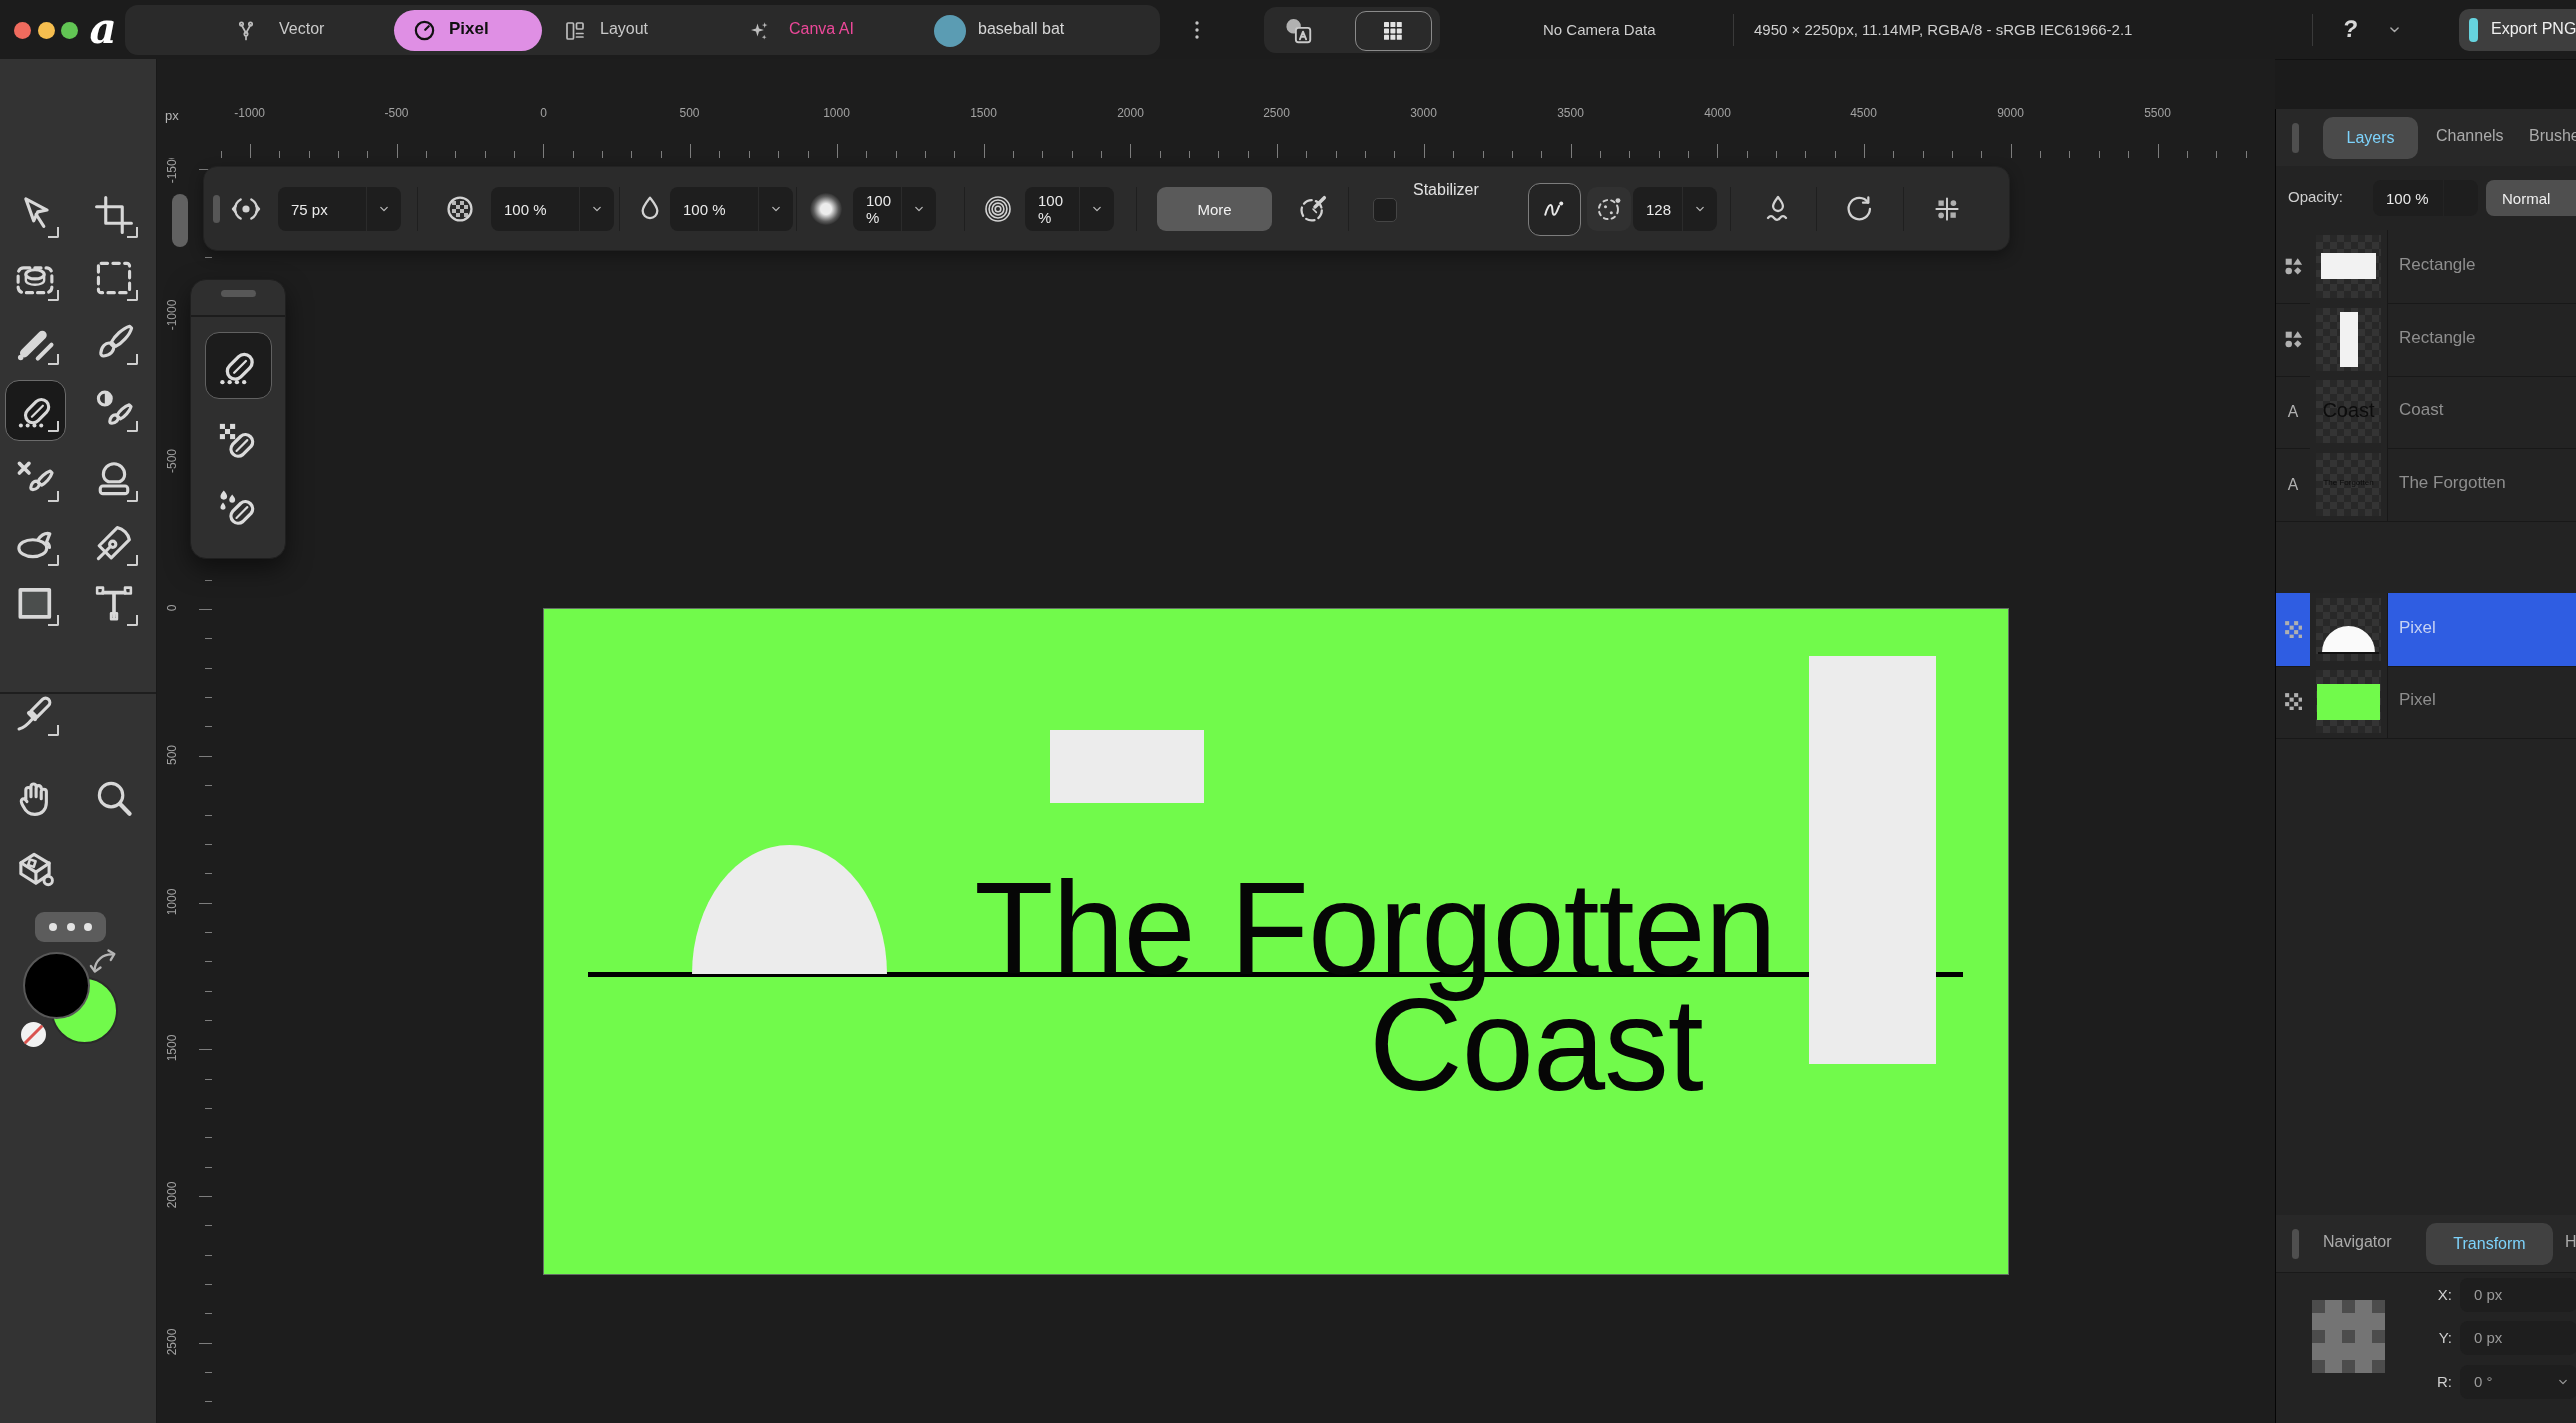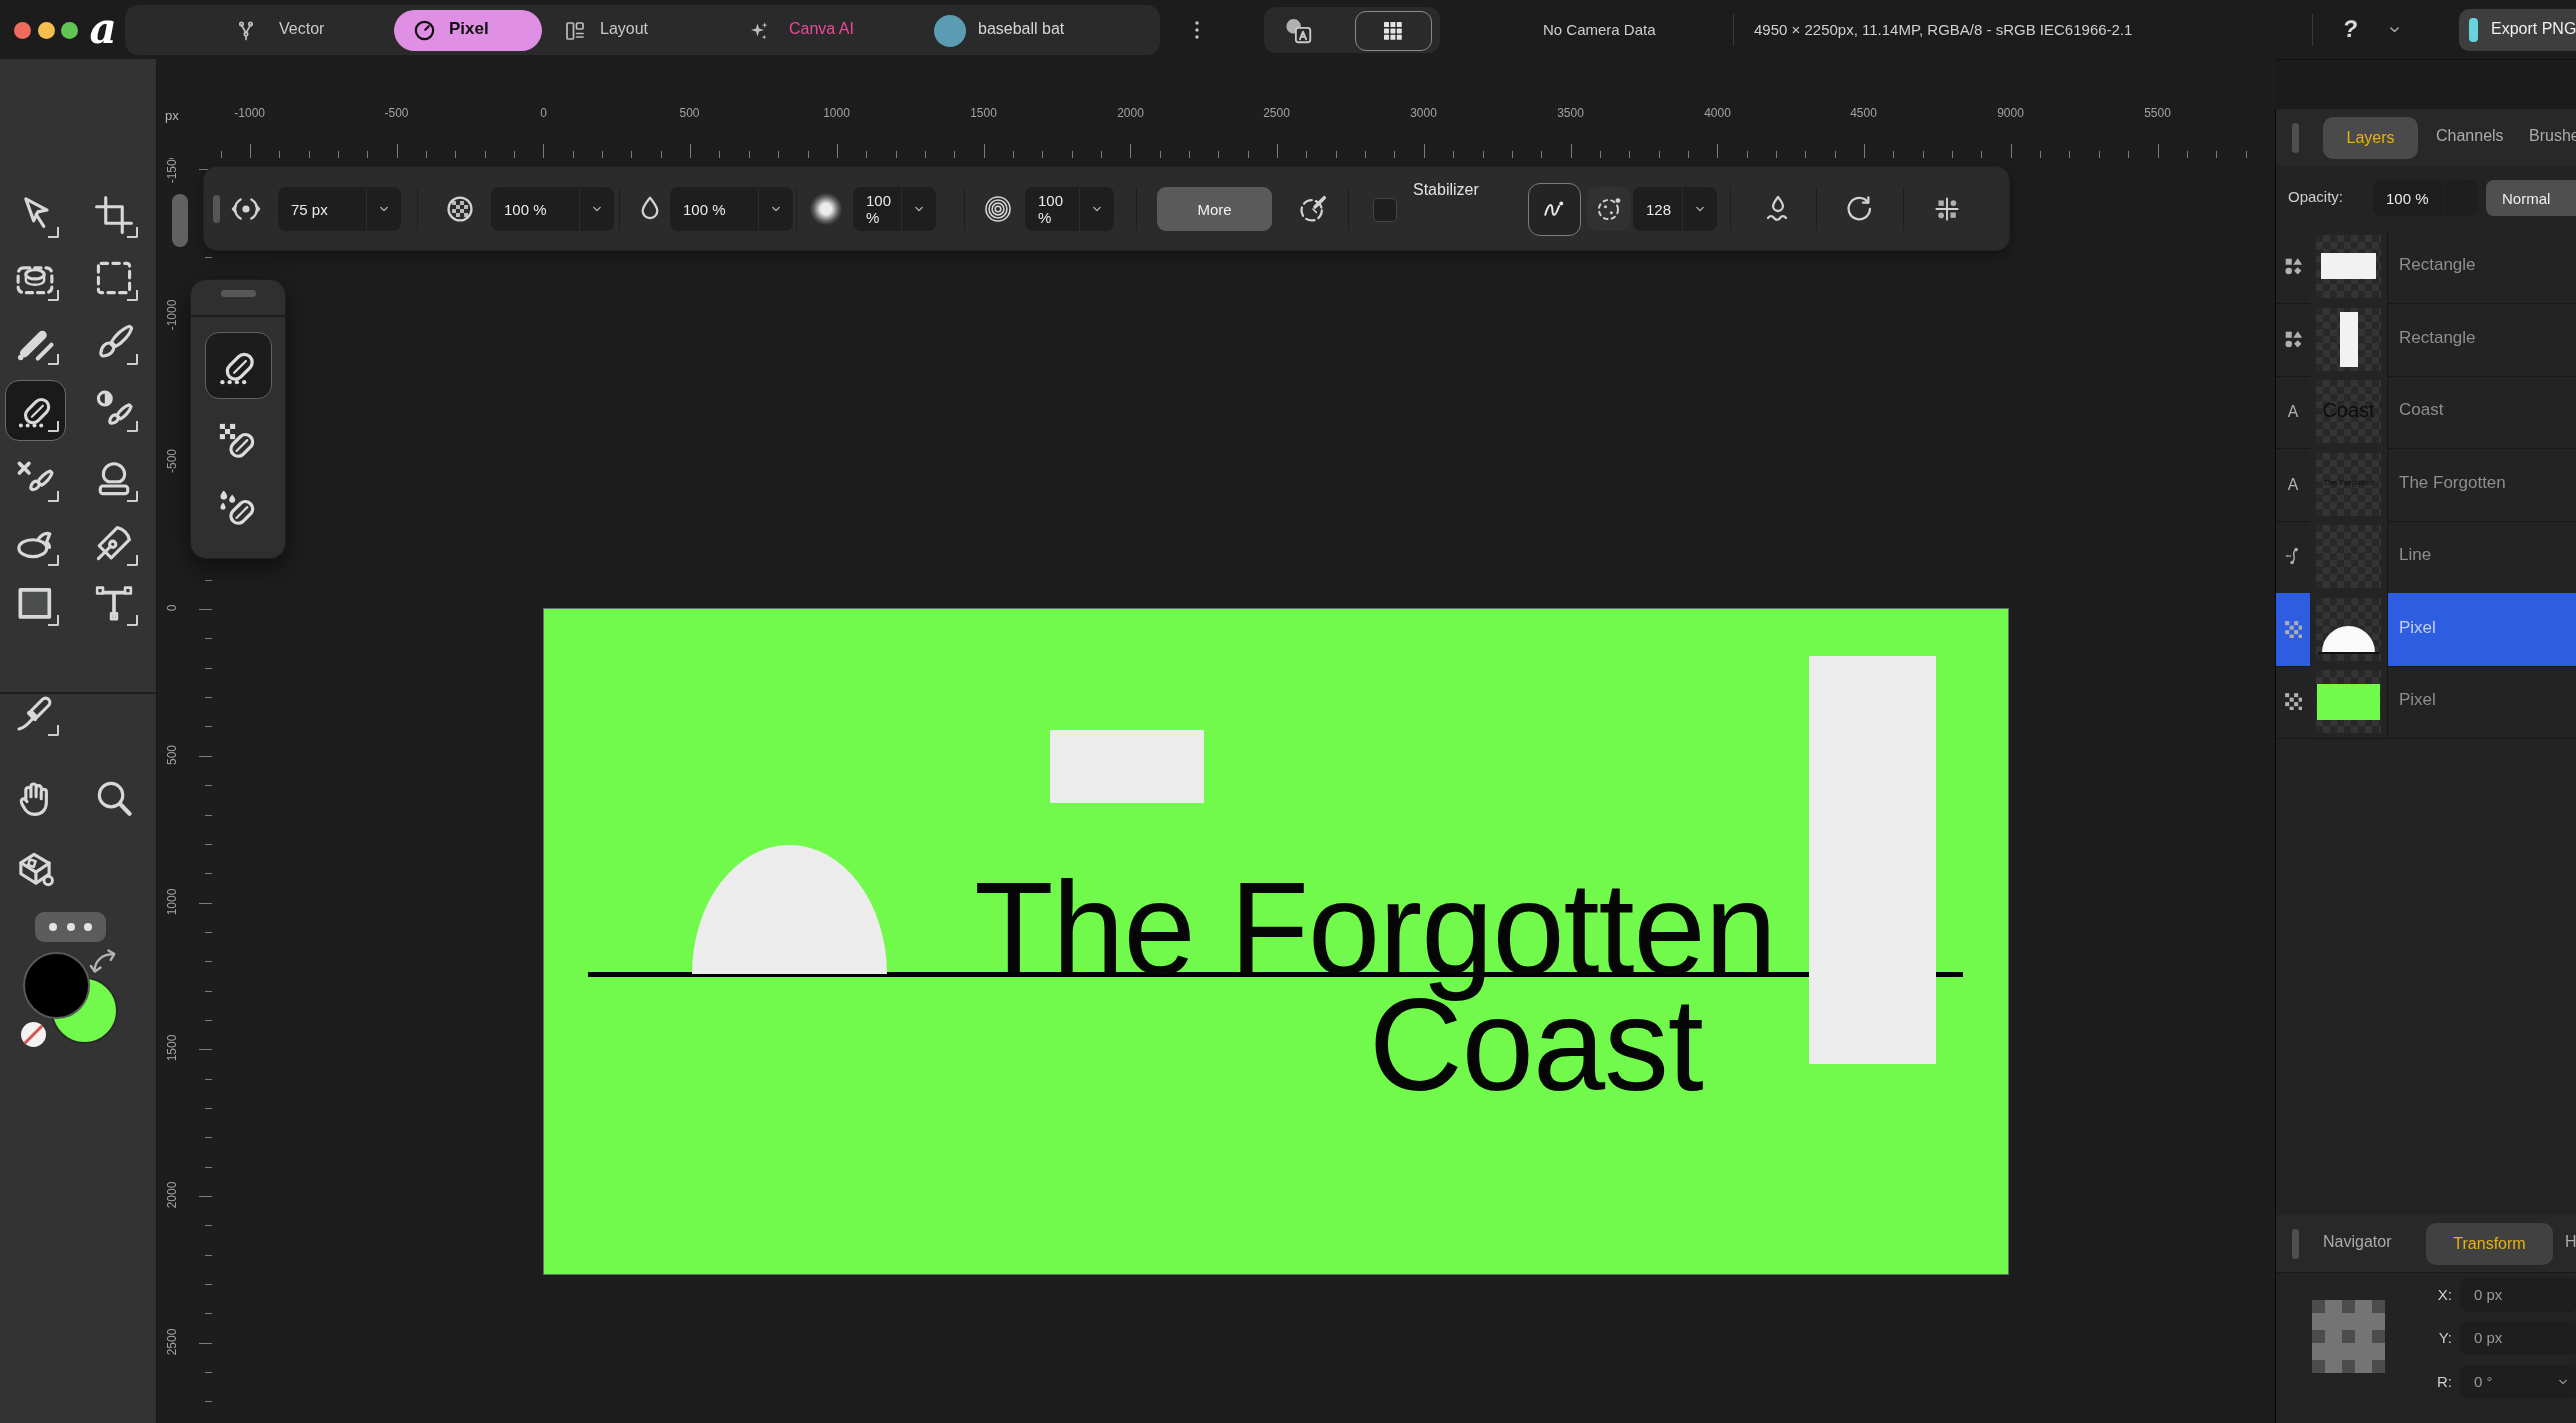--- a/index.html
+++ b/index.html
@@ -70,21 +70,21 @@
   #flyout{position:absolute;left:33px;top:220px;width:94px;height:278px;background:#2f2f2f;border-radius:16px;
           border:1px solid #1f1f1f;box-shadow:0 10px 24px rgba(0,0,0,.5);z-index:6;}
   #flyHandle{position:absolute;left:30px;top:10px;width:35px;height:7px;background:#575757;border-radius:4px;}
   #flyDiv{position:absolute;left:0;top:35px;width:94px;height:2px;background:#1c1c1c;}
   .flyItem{position:absolute;left:23px;width:47px;height:47px;color:#dcdcdc;}
   #flySel{position:absolute;left:14px;top:52px;width:65px;height:65px;background:#1c1c1c;border:1.5px solid #616161;border-radius:14px;}
   
   #rpanel{position:absolute;left:2275px;top:109px;width:301px;height:1315px;background:#232323;border-left:1px solid #050505;}
   .ptabs{position:absolute;left:0;width:301px;height:57px;background:#282828;border-bottom:1px solid #191919;}
   .phandle{position:absolute;left:16px;top:14px;width:7px;height:30px;background:#4f4f4f;border-radius:4px;}
-  .ptabPill{position:absolute;top:8px;height:42px;border-radius:10px;background:#4a4a4a;color:#eab308;
+  .ptabPill{position:absolute;top:8px;height:42px;border-radius:10px;background:#4a4a4a;color:#7dd3fc;
             font-size:16px;display:flex;align-items:center;justify-content:center;}
   .ptab{position:absolute;top:18px;font-size:16px;color:#ababab;white-space:nowrap;}
   #opacityRow{position:absolute;left:0;top:57px;width:301px;height:63px;background:#232323;}
   #opacityLabel{position:absolute;left:12px;top:22px;font-size:15px;color:#cfcfcf;}
   #blendBtn{position:absolute;left:210px;top:14px;width:109px;height:36px;background:#4f4f4f;border-radius:8px 0 0 8px;
             font-size:15px;color:#f0f0f0;display:flex;align-items:center;padding-left:16px;}
   #layerlist{position:absolute;left:0;top:121px;width:301px;height:508px;}
   .lrow{position:absolute;left:0;width:301px;border-bottom:1px solid #181818;}
   .licon{position:absolute;left:0;top:0;width:34px;height:100%;color:#b0b0b0;border-right:1px solid #181818;}
   .lthumbcell{position:absolute;left:34px;top:0;width:77px;height:100%;background:#242424;border-right:1px solid #181818;}
@@ -796,36 +796,20 @@
               </svg>
             </div>
           </div>
           <div class="lthumbcell">
             <div class="lthumb" style="height: 63px;">
               <div style="position:absolute;left:0;top:25px;width:65px;text-align:center;font-size:8px;color:#0c0c0c;white-space:nowrap;">The Forgotten</div>
             </div>
           </div>
           <div class="llabel" style="top: 25px;">The Forgotten</div>
         </div>
-        <div class=" lrow" style="position: absolute; top: 290px; height: 73px; left: 0px; width: 301px;">
-          <div class="licon">
-            <div style="position:absolute;left:8px;top:27px;width:18px;height:18px;">
-              <svg viewBox="0 0 16 16" fill="none" stroke="currentColor" stroke-width="1.7" stroke-linecap="round" stroke-linejoin="round">
-                <path d="M10.5 2.5C5.5 5.5 12 9 7.5 13.5" stroke-width="1.3"></path>
-                <circle cx="10.8" cy="2.3" r="1.6" fill="currentColor" stroke="none"></circle>
-                <circle cx="7.2" cy="13.8" r="1.6" fill="currentColor" stroke="none"></circle>
-                <path d="M2.2 8h3.6" stroke-width="1.2" stroke-dasharray="1.6 1.4"></path>
-              </svg>
-            </div>
-          </div>
-          <div class="lthumbcell">
-            <div class="lthumb" style="height: 63px;"></div>
-          </div>
-          <div class="llabel" style="top: 25px;">Line</div>
-        </div>
         <div class=" lrow" style="position: absolute; top: 363px; height: 73px; left: 0px; width: 301px; background: rgb(47, 93, 226);">
           <div class="licon">
             <div style="position:absolute;left:8px;top:27px;width:18px;height:18px;">
               <svg viewBox="0 0 16 16" fill="none" stroke="currentColor" stroke-width="1.7" stroke-linecap="round" stroke-linejoin="round">
                 <g fill="currentColor" stroke="none">
                   <rect x="1" y="1" width="3.6" height="3.6"></rect>
                   <rect x="9" y="1" width="3.6" height="3.6"></rect>
                   <rect x="5" y="5" width="3.6" height="3.6"></rect>
                   <rect x="13" y="5" width="3.6" height="3.6"></rect>
                   <rect x="1" y="9" width="3.6" height="3.6"></rect>

